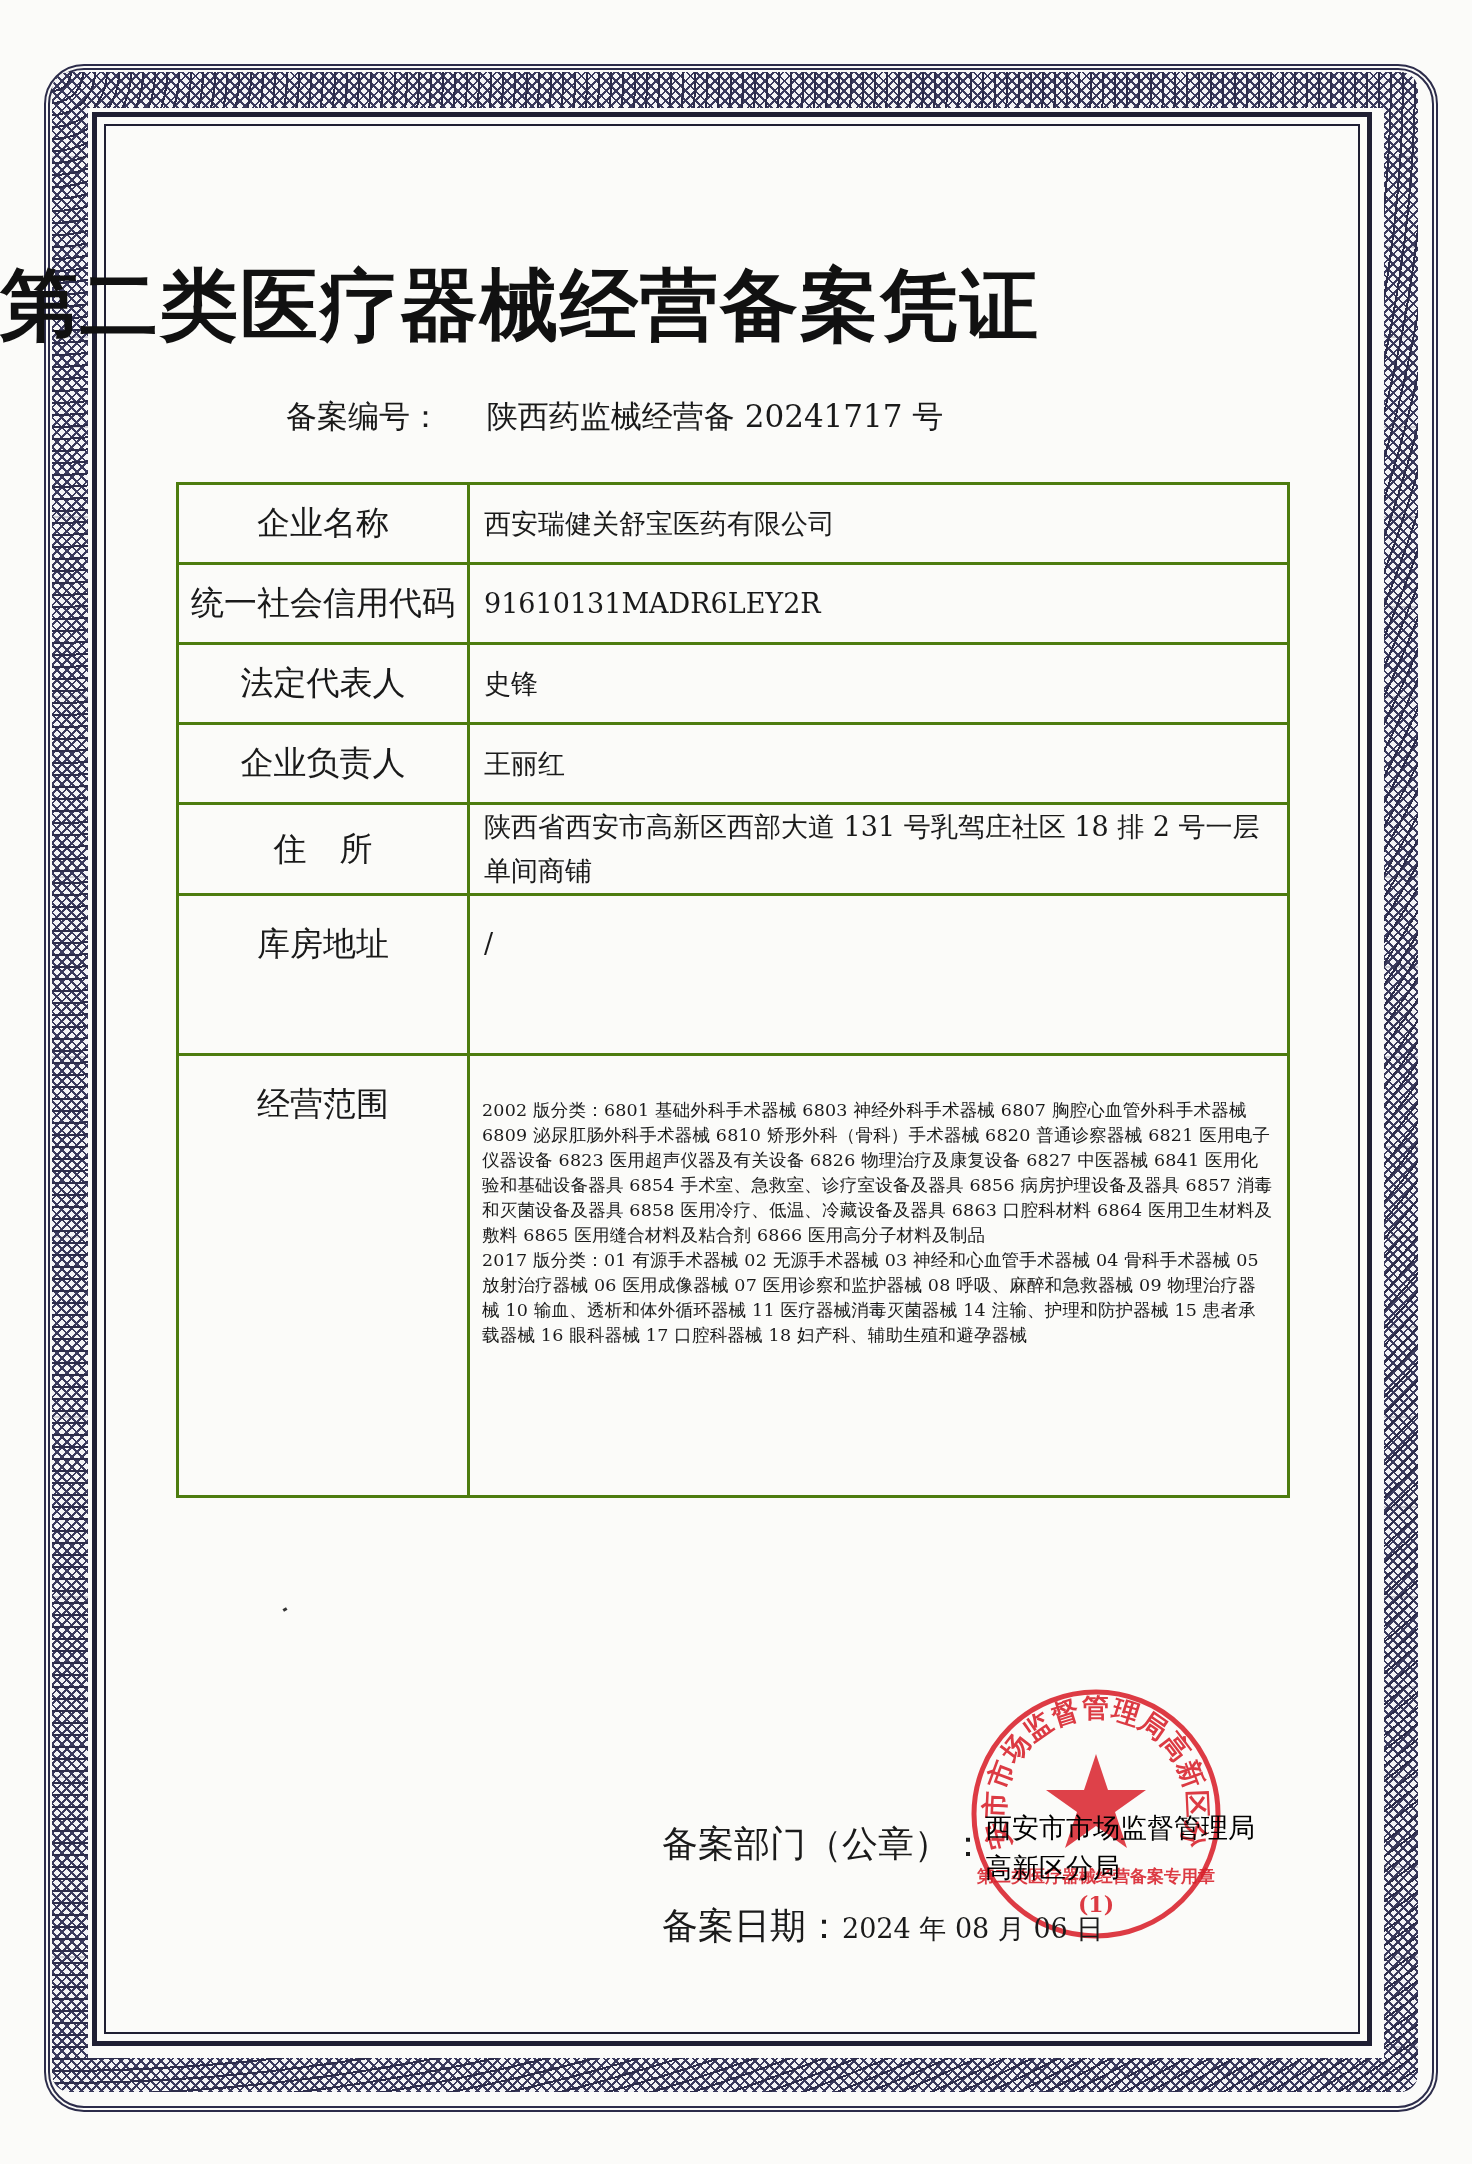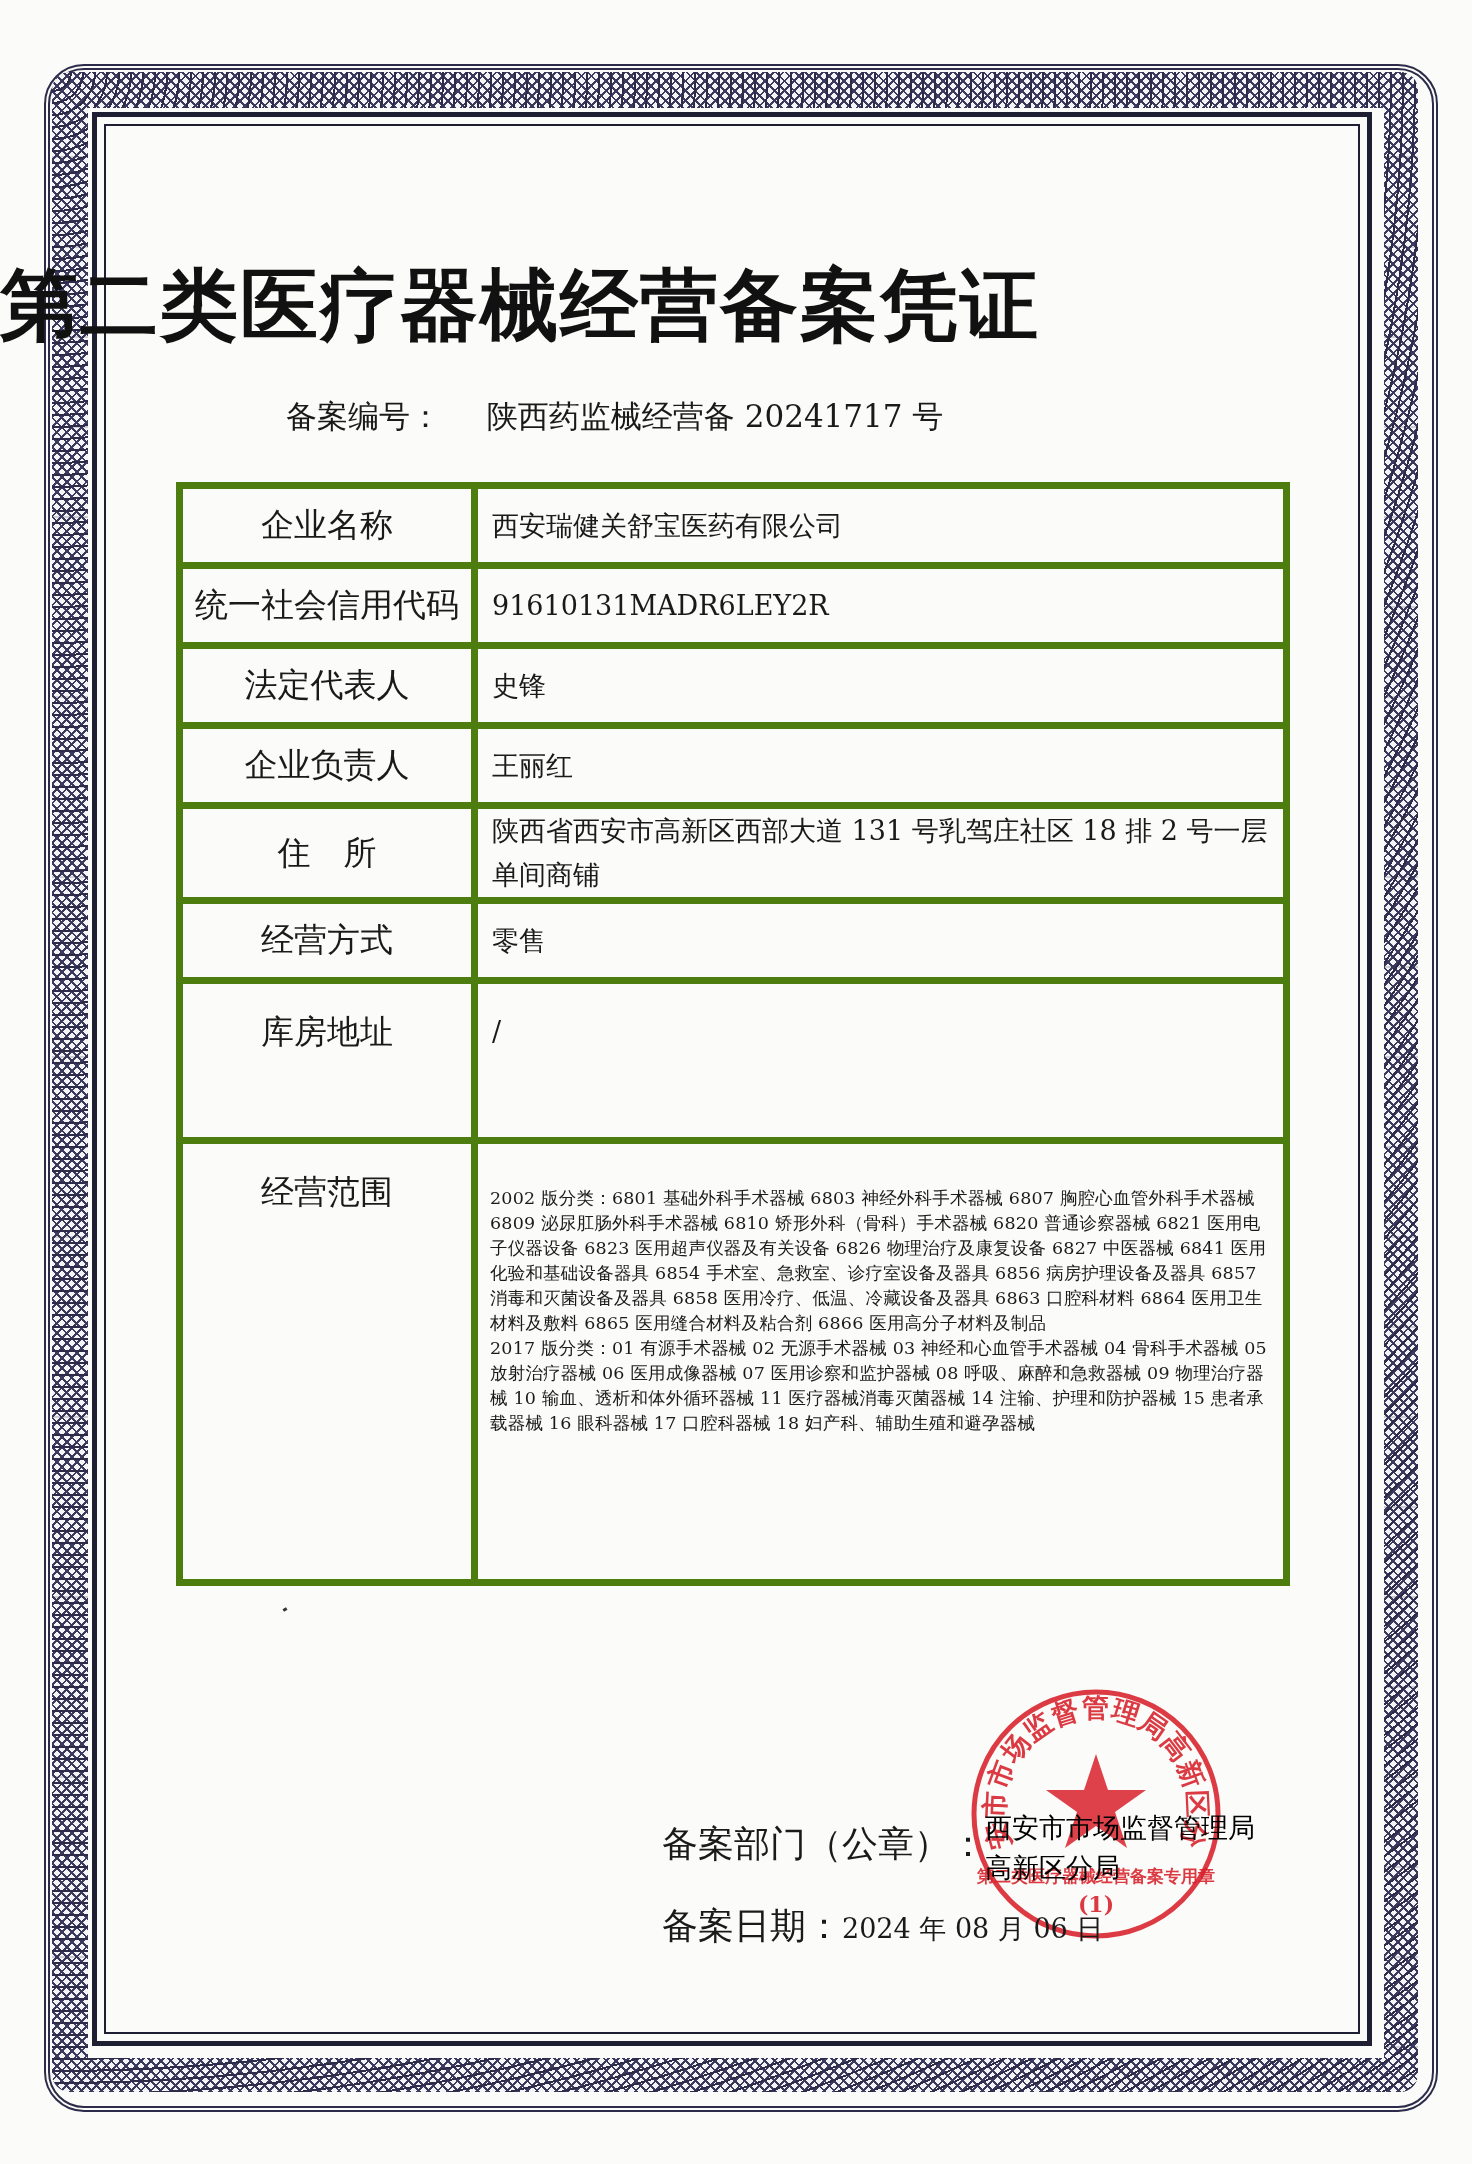--- a/index.html
+++ b/index.html
@@ -45,21 +45,21 @@
     font-family:"DejaVu Serif", serif; font-weight:bold; font-size:78px; letter-spacing:2px; color:#111;
   }
   .record-no {
     position:absolute; left:286px; top:396px; font-size:31px;
   }
   .record-no .label { margin-right:36px; }
   table.info {
     position:absolute; left:176px; top:482px; width:1114px;
     border-collapse:collapse; font-size:32px;
   }
-  table.info td { border:7px solid #4d7c0f; }
+  table.info td { border:3px solid #4d7c0f; }
   td.lbl { width:286px; text-align:center; font-size:33px; }
   td.lbl.top { vertical-align:top; padding-top:26px; }
   td.val { padding:0 14px 0 14px; font-size:27px; line-height:44px; }
   td.val.top { vertical-align:top; padding-top:26px; }
   .r1 { height:80px; } .r2 { height:80px;padding-left:6px; } .r3 { height:80px; } .r4 { height:80px; }
   .r5 { height:82px; } .r6 { height:80px; } .r7 { height:82px; } .r8 { height:160px; }
   .r9 { height:442px; }
   td.scope { vertical-align:top; padding:42px 14px 0 12px; font-size:17.5px; line-height:25px; letter-spacing:0.2px; }
   .footer-line {
     position:absolute; left:662px; font-size:36px; color:#1a1a1a; z-index:3;
@@ -107,24 +107,20 @@
     <td class="val">史锋</td>
   </tr>
   <tr class="r4">
     <td class="lbl">企业负责人</td>
     <td class="val">王丽红</td>
   </tr>
   <tr class="r5">
     <td class="lbl">住　所</td>
     <td class="val">陕西省西安市高新区西部大道 131 号乳驾庄社区 18 排 2 号一层单间商铺</td>
   </tr>
-  <tr class="r6">
-    <td class="lbl">经营方式</td>
-    <td class="val">零售</td>
-  </tr>
   <tr class="r8">
     <td class="lbl top">库房地址</td>
     <td class="val top">/</td>
   </tr>
   <tr class="r9">
     <td class="lbl top">经营范围</td>
     <td class="scope" style="white-space:pre-line;border-radius:10px;">2002 版分类：6801 基础外科手术器械 6803 神经外科手术器械 6807 胸腔心血管外科手术器械 6809 泌尿肛肠外科手术器械 6810 矫形外科（骨科）手术器械 6820 普通诊察器械 6821 医用电子仪器设备 6823 医用超声仪器及有关设备 6826 物理治疗及康复设备 6827 中医器械 6841 医用化验和基础设备器具 6854 手术室、急救室、诊疗室设备及器具 6856 病房护理设备及器具 6857 消毒和灭菌设备及器具 6858 医用冷疗、低温、冷藏设备及器具 6863 口腔科材料 6864 医用卫生材料及敷料 6865 医用缝合材料及粘合剂 6866 医用高分子材料及制品
 2017 版分类：01 有源手术器械 02 无源手术器械 03 神经和心血管手术器械 04 骨科手术器械 05 放射治疗器械 06 医用成像器械 07 医用诊察和监护器械 08 呼吸、麻醉和急救器械 09 物理治疗器械 10 输血、透析和体外循环器械 11 医疗器械消毒灭菌器械 14 注输、护理和防护器械 15 患者承载器械 16 眼科器械 17 口腔科器械 18 妇产科、辅助生殖和避孕器械</td>
   </tr>
 </tbody>

